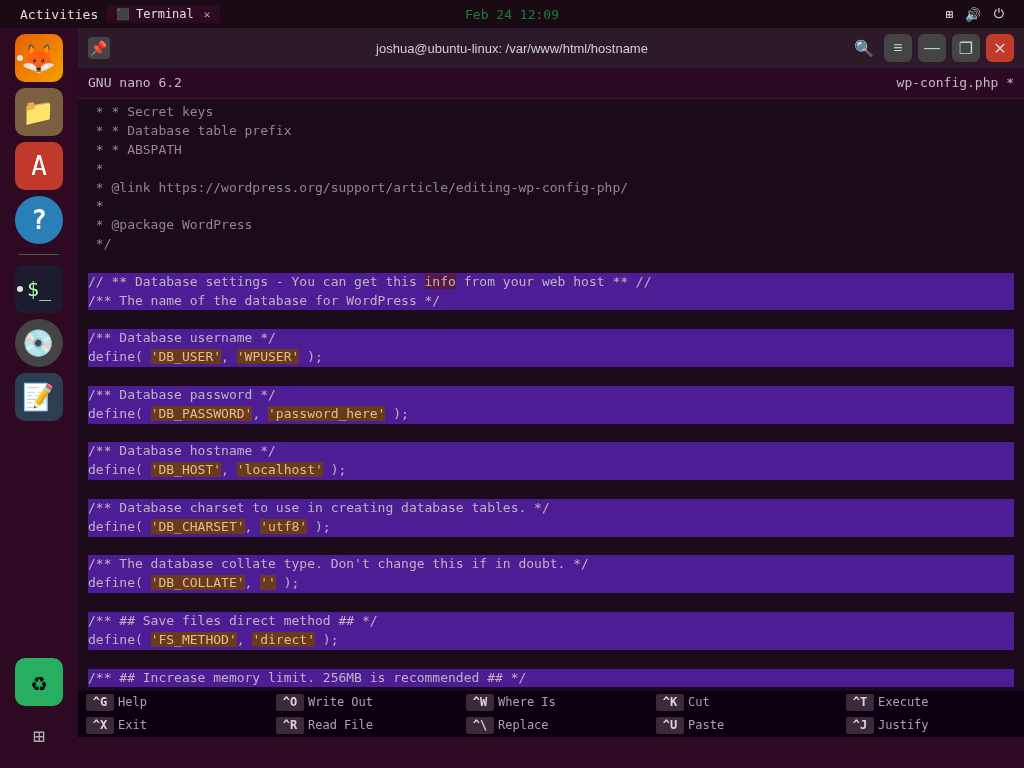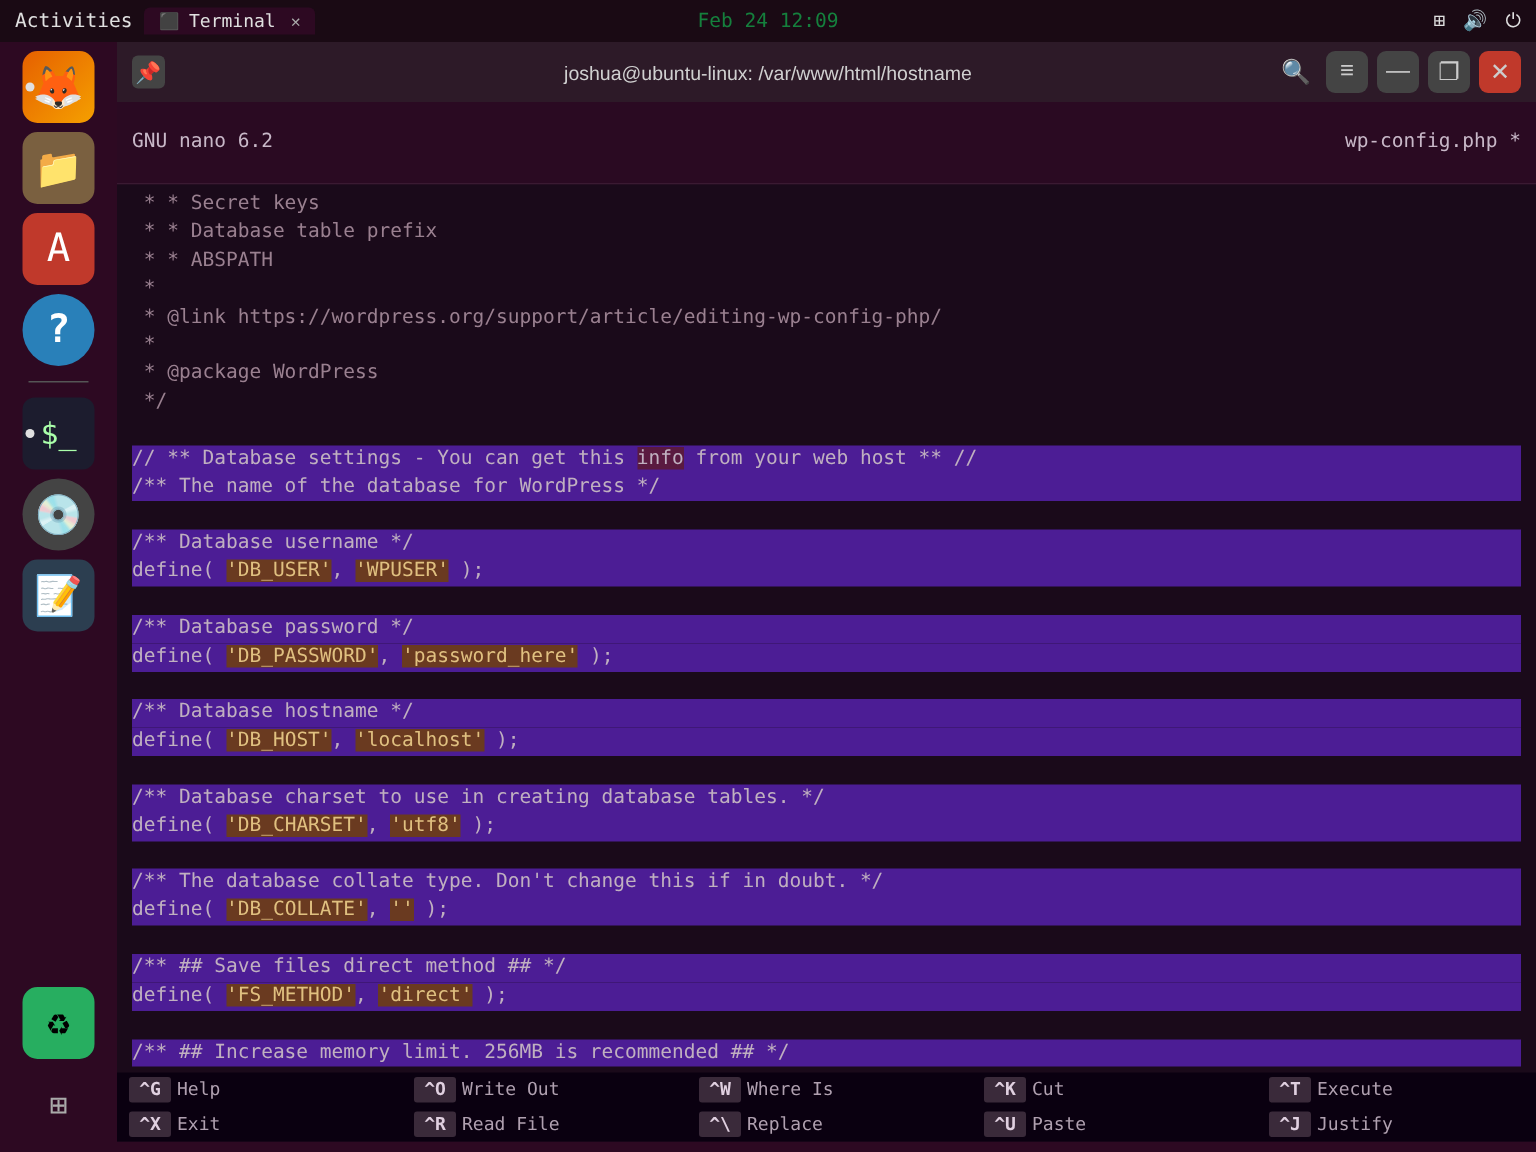--- a/index.html
+++ b/index.html
@@ -5,21 +5,21 @@
     * { margin: 0; padding: 0; box-sizing: border-box; }
     body { width: 1024px; height: 768px; overflow: hidden; background: #2d0922; font-family: 'DejaVu Sans Mono', 'Courier New', monospace; }
 
     
     .system-bar {
       display: flex;
       align-items: center;
       justify-content: space-between;
       background: #1a0a14;
       height: 28px;
-      padding: 0 10px;
+      padding: 0 20px;
       color: #e0e0e0;
       font-size: 13px;
     }
     .system-bar-left { display: flex; align-items: center; gap: 8px; }
     .system-bar-center { position: absolute; left: 50%; transform: translateX(-50%); font-size: 13px; color: #15803d; }
     .system-bar-right { display: flex; align-items: center; gap: 12px; }
     .activities-btn { color: #e0e0e0; font-size: 13px; font-weight: 500; cursor: pointer; }
     .terminal-tab { display: flex; align-items: center; gap: 6px; background: #2d0922; padding: 2px 10px; border-radius: 4px 4px 0 0; color: #e0e0e0; font-size: 12px; }
     .titlebar {
       display: flex;
@@ -41,21 +41,21 @@
     .nano-wrap {
       background: #1a0a1a;
       color: #c0b0c0;
       font-family: 'DejaVu Sans Mono', 'Courier New', monospace;
       font-size: 13px;
       line-height: 1.4;
     }
     .nano-header {
       background: #2a0a22;
       color: #c8b8c8;
-      padding: 18px 10px;
+      padding: 6px 10px;
       display: flex;
       justify-content: space-between;
       font-size: 13px;
       border-bottom: 1px solid #3a1a32;
     }
     .nano-content {
       padding: 4px 10px;
       background: #1a0a1a;
       min-height: 560px;
     }

